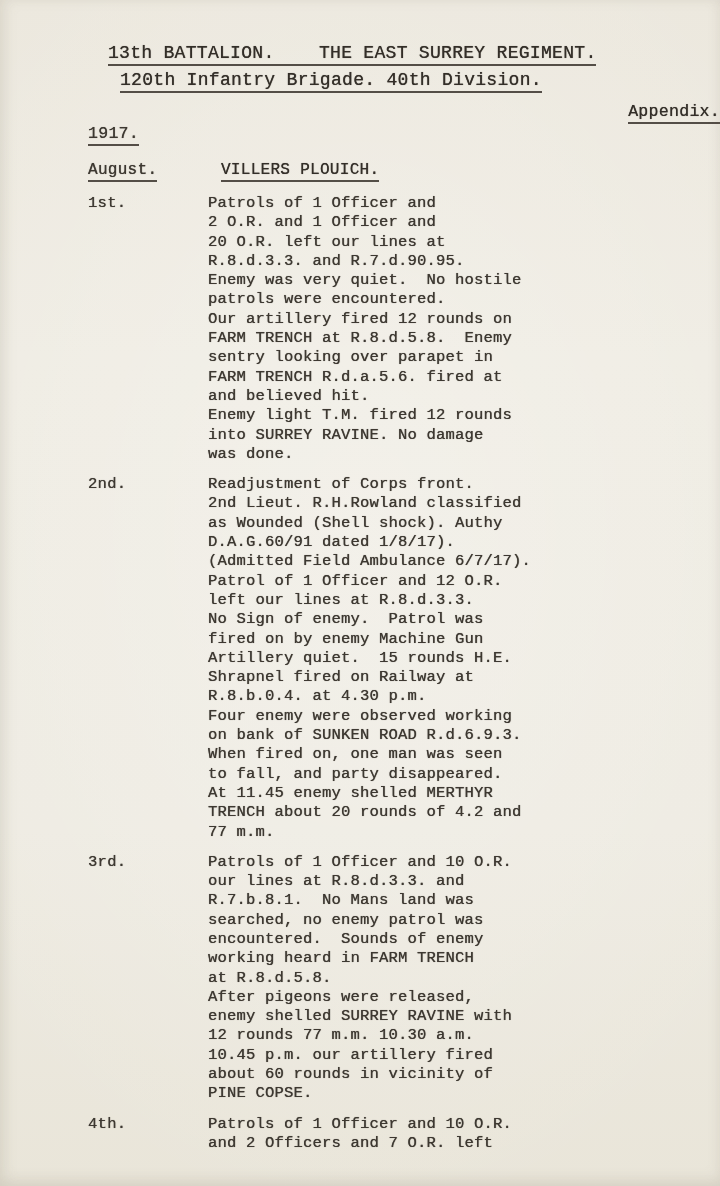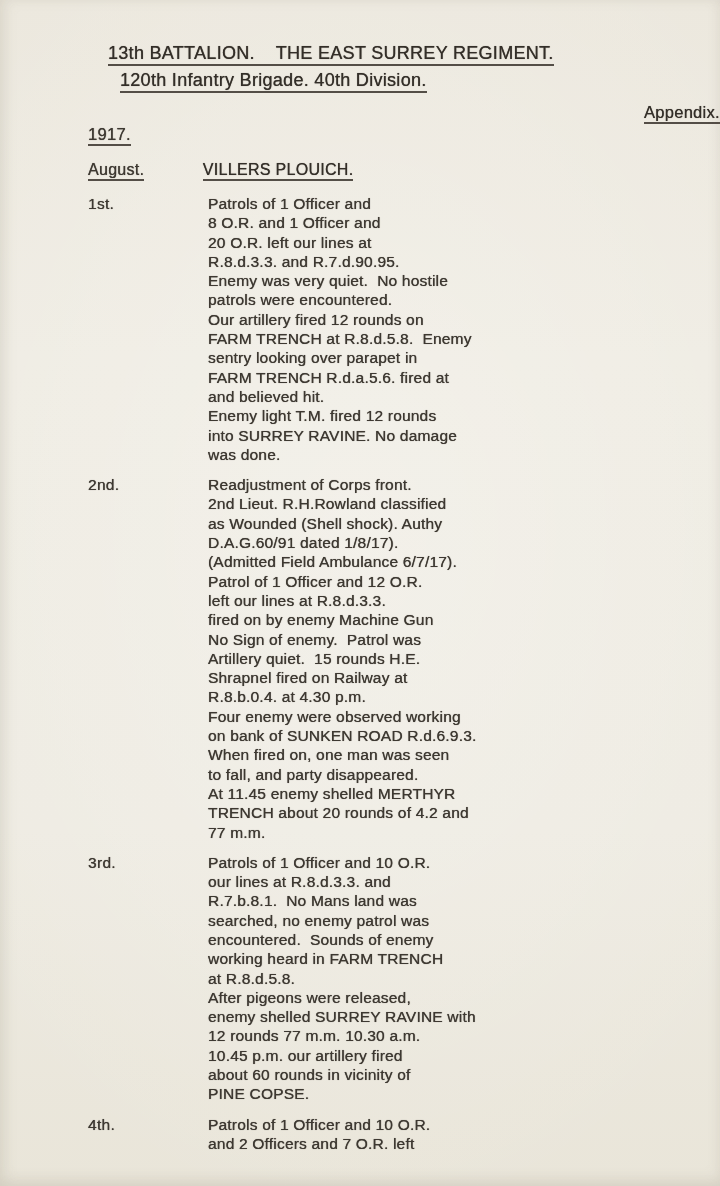--- a/index.html
+++ b/index.html
@@ -14,21 +14,21 @@
     background: var(--paper);
   }
   .page {
     position: relative;
     width: 720px;
     height: 1186px;
     overflow: hidden;
     background:
       radial-gradient(ellipse 120% 100% at 50% 45%, rgba(255,255,255,0.25), rgba(255,255,255,0) 60%),
       linear-gradient(180deg, #ece8de 0%, #efece3 30%, #eeebe2 70%, #e9e5d9 100%);
-    font-family: Liberation Sans, sans-serif;
+    font-family: Liberation Mono, monospace;
     color: var(--ink);
   }
   .page::after {
     
     content: "";
     position: absolute; inset: 0;
     pointer-events: none;
     box-shadow: inset 0 -6px 14px rgba(120,110,90,0.12), inset 6px 0 14px rgba(120,110,90,0.07);
   }
   .txt {
@@ -125,21 +125,21 @@
       <span class="txt u">August.</span>
       <span class="txt u place">VILLERS PLOUICH.</span>
     </div>
   </header>
 
   <section class="entries" id="entries">
       <div class="entry">
         <div class="date txt">1st.</div>
         <div class="body">
           <div class="line">Patrols of 1 Officer and</div>
-          <div class="line">8 O.R. and 1 Officer and</div>
+          <div class="line">2 O.R. and 1 Officer and</div>
           <div class="line">20 O.R. left our lines at</div>
           <div class="line">R.8.d.3.3. and R.7.d.90.95.</div>
           <div class="line">Enemy was very quiet.  No hostile</div>
           <div class="line">patrols were encountered.</div>
           <div class="line">Our artillery fired 12 rounds on</div>
           <div class="line">FARM TRENCH at R.8.d.5.8.  Enemy</div>
           <div class="line">sentry looking over parapet in</div>
           <div class="line">FARM TRENCH R.d.a.5.6. fired at</div>
           <div class="line">and believed hit.</div>
           <div class="line">Enemy light T.M. fired 12 rounds</div>
@@ -150,22 +150,22 @@
       <div class="entry">
         <div class="date txt">2nd.</div>
         <div class="body">
           <div class="line">Readjustment of Corps front.</div>
           <div class="line">2nd Lieut. R.H.Rowland classified</div>
           <div class="line">as Wounded (Shell shock). Authy</div>
           <div class="line">D.A.G.60/91 dated 1/8/17).</div>
           <div class="line">(Admitted Field Ambulance 6/7/17).</div>
           <div class="line">Patrol of 1 Officer and 12 O.R.</div>
           <div class="line">left our lines at R.8.d.3.3.</div>
+          <div class="line">No Sign of enemy.  Patrol was</div>
           <div class="line">fired on by enemy Machine Gun</div>
-          <div class="line">No Sign of enemy.  Patrol was</div>
           <div class="line">Artillery quiet.  15 rounds H.E.</div>
           <div class="line">Shrapnel fired on Railway at</div>
           <div class="line">R.8.b.0.4. at 4.30 p.m.</div>
           <div class="line">Four enemy were observed working</div>
           <div class="line">on bank of SUNKEN ROAD R.d.6.9.3.</div>
           <div class="line">When fired on, one man was seen</div>
           <div class="line">to fall, and party disappeared.</div>
           <div class="line">At 11.45 enemy shelled MERTHYR</div>
           <div class="line">TRENCH about 20 rounds of 4.2 and</div>
           <div class="line">77 m.m.</div>

